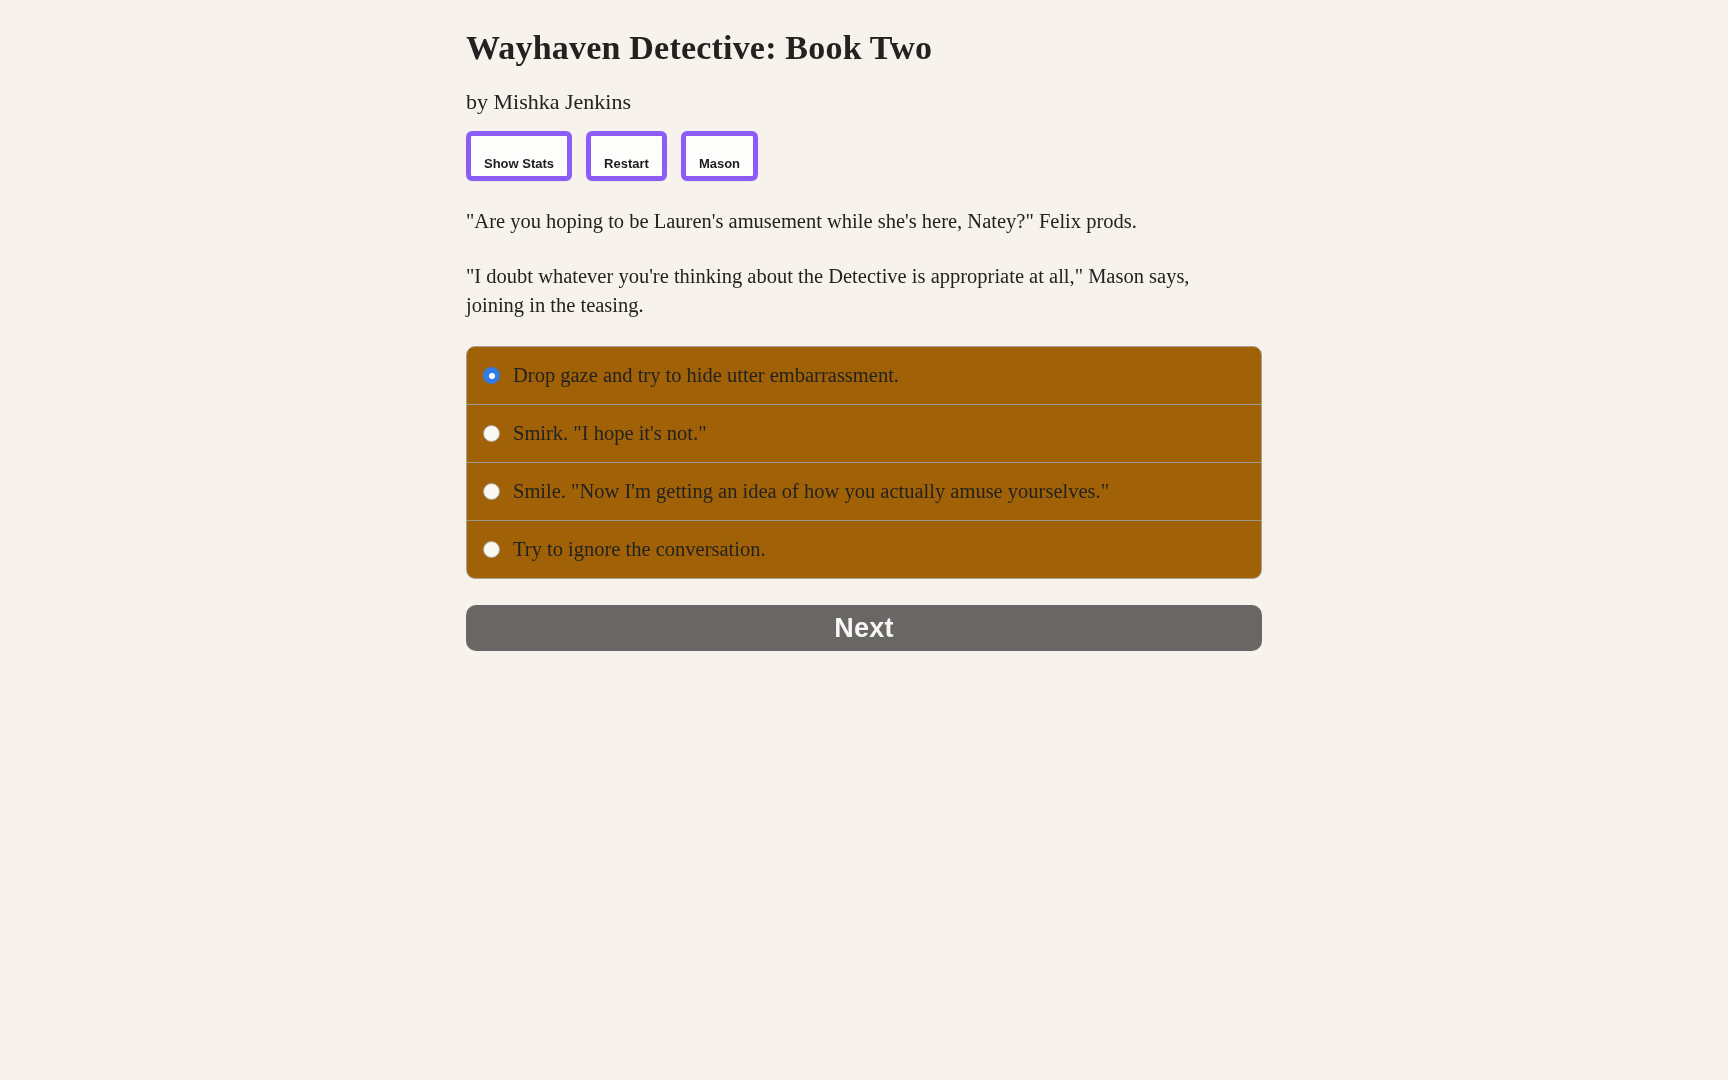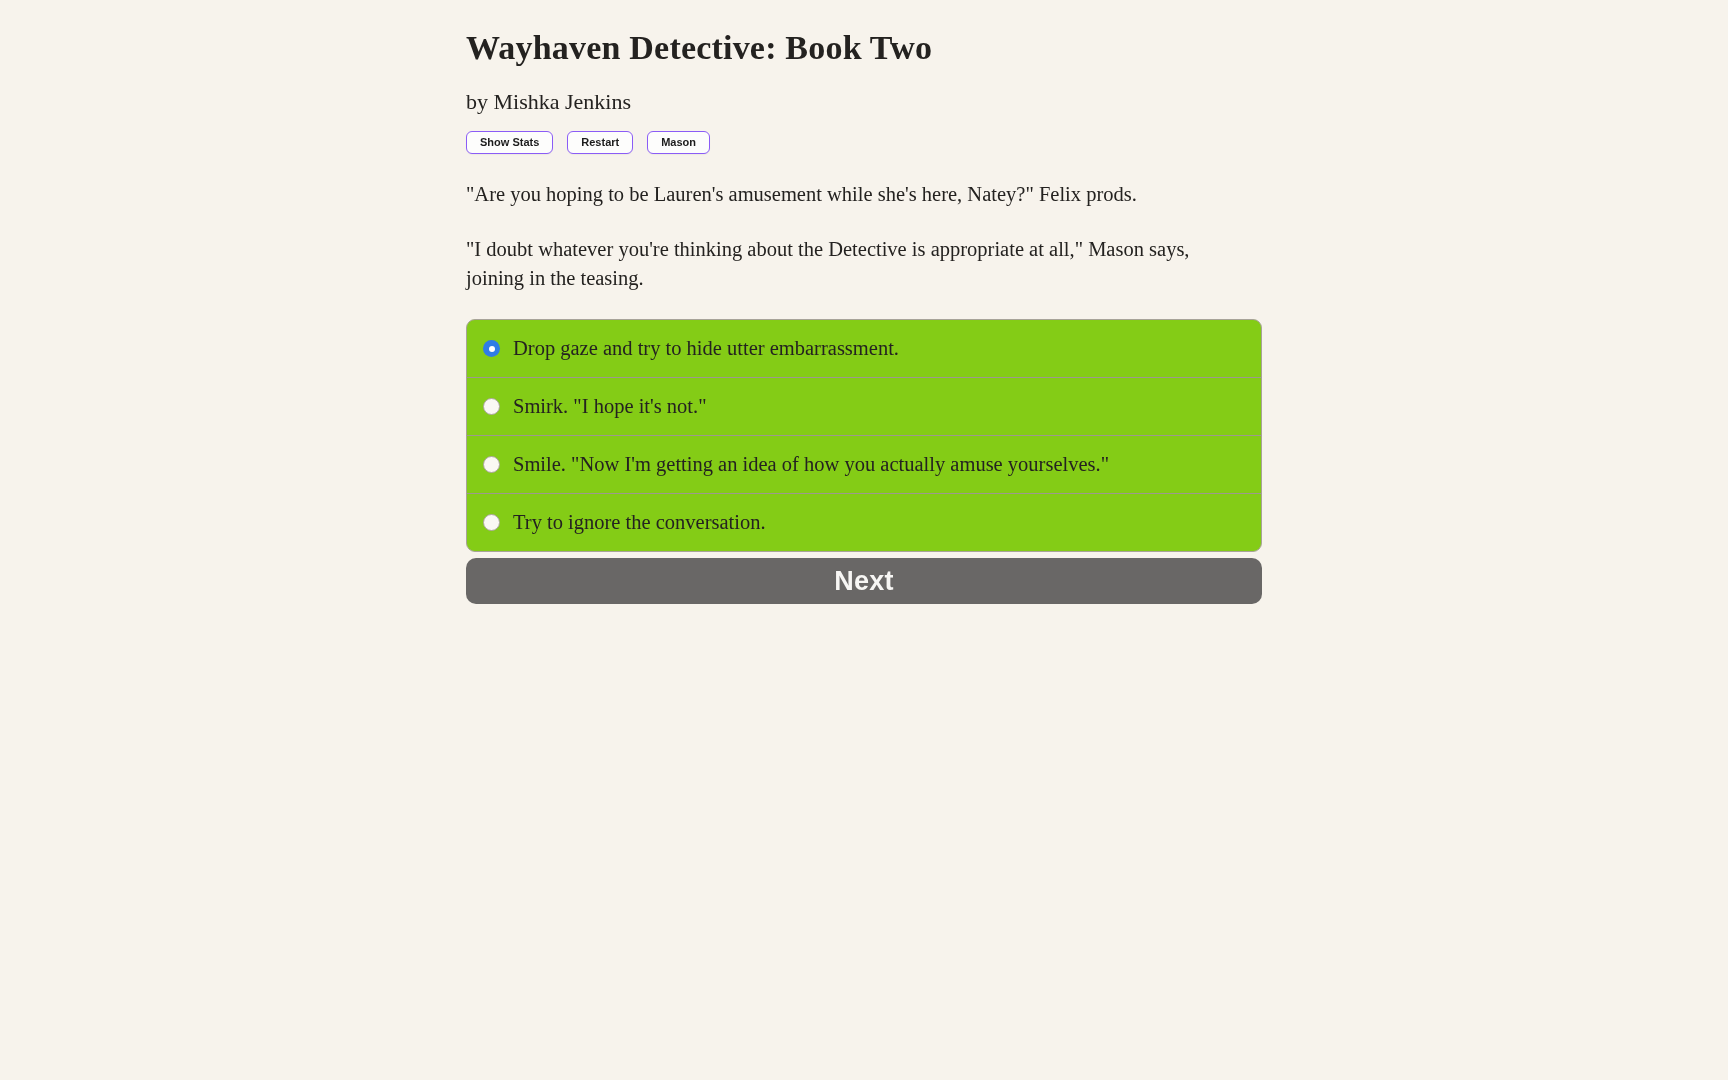--- a/index.html
+++ b/index.html
@@ -32,41 +32,41 @@
     margin-top: 22px;
   }
   .toolbar {
     margin-top: 16px;
     display: flex;
     gap: 14px;
     align-items: center;
   }
   .toolbar button {
     font-family: "Liberation Sans", sans-serif;
-    font-size: 11px;
+    font-size: 13px;
     font-weight: 600;
     color: #1c1c1c;
     background: #fdfdfc;
-    border: 1px solid #8b5cf6;
+    border: 5px solid #8b5cf6;
     border-radius: 6px;
-    padding: 4px 13px 5px 13px;
+    padding: 20px 13px 5px 13px;
     box-shadow: 0 1px 1px rgba(0,0,0,0.04);
     cursor: pointer;
   }
   .story p {
     font-size: 20.5px;
     line-height: 29px;
     margin: 26px 0 0 0;
     max-width: 756px;
   }
   .choice-box {
     margin-top: 26px;
     border: 1px solid #a8a399;
     border-radius: 9px;
-    background: #84cc16;
+    background: #a16207;
     overflow: hidden;
   }
   .choice-row {
     display: flex;
     align-items: center;
     padding: 0 16px;
     height: 57px;
     cursor: pointer;
   }
   .choice-row + .choice-row {
@@ -98,21 +98,21 @@
     border-radius: 50%;
     background: #ffffff;
   }
   .choice-label {
     font-size: 20.5px;
     line-height: 1.3;
   }
   .next-button {
     display: block;
     width: 100%;
-    margin-top: 6px;
+    margin-top: 26px;
     height: 46px;
     border: none;
     border-radius: 10px;
     background: var(--next-bg, #696766);
     color: #f7f6f4;
     font-family: "Liberation Sans", sans-serif;
     font-size: 27px;
     font-weight: 700;
     letter-spacing: 0.3px;
     cursor: pointer;

